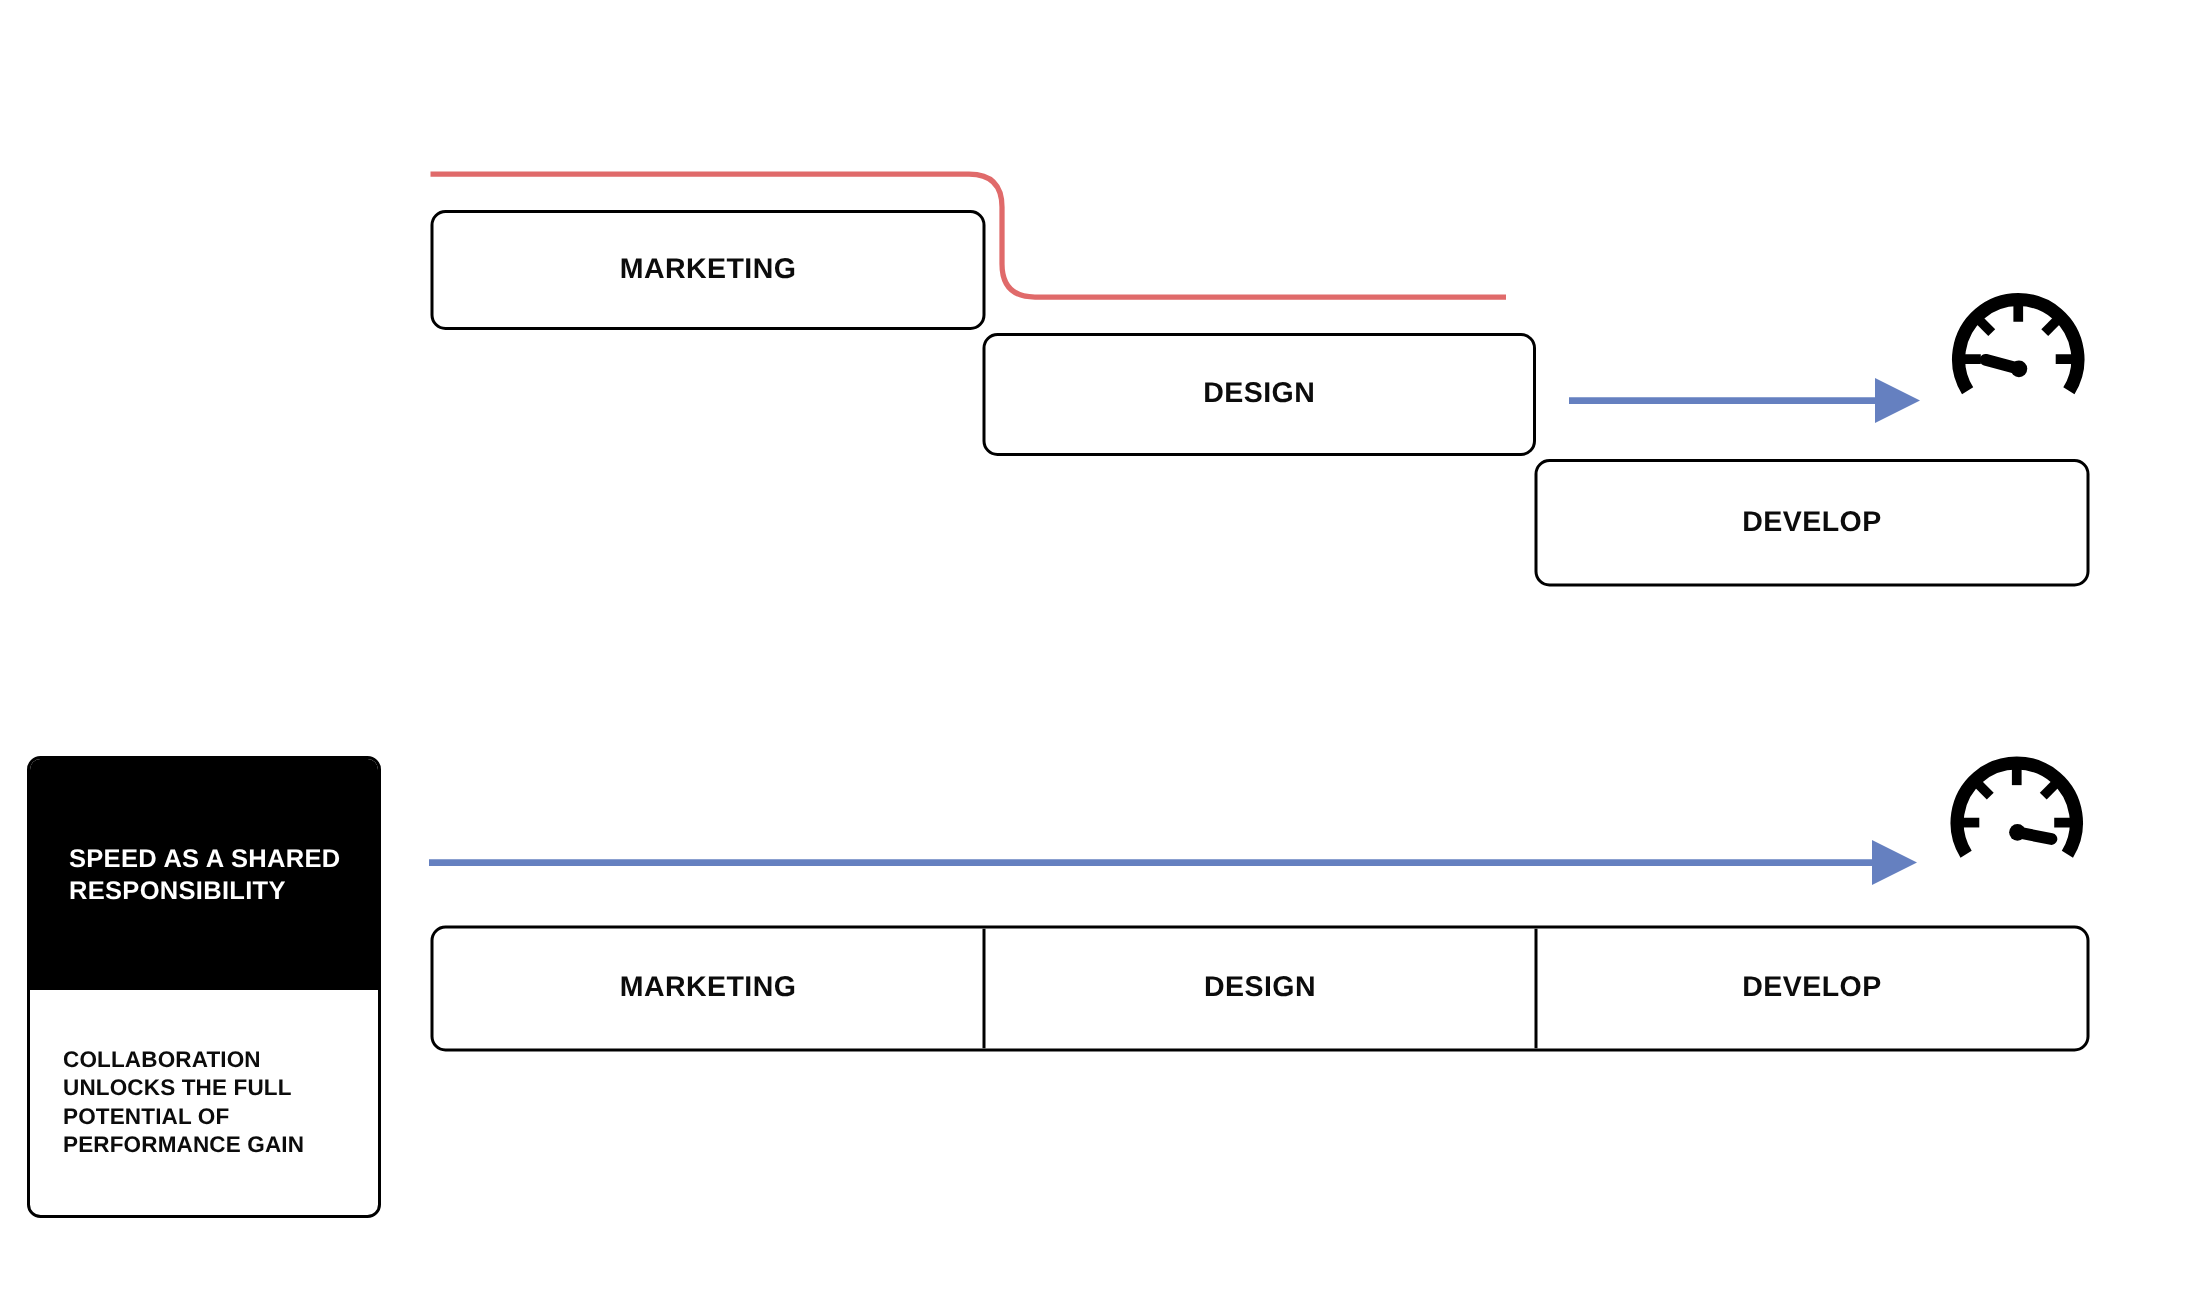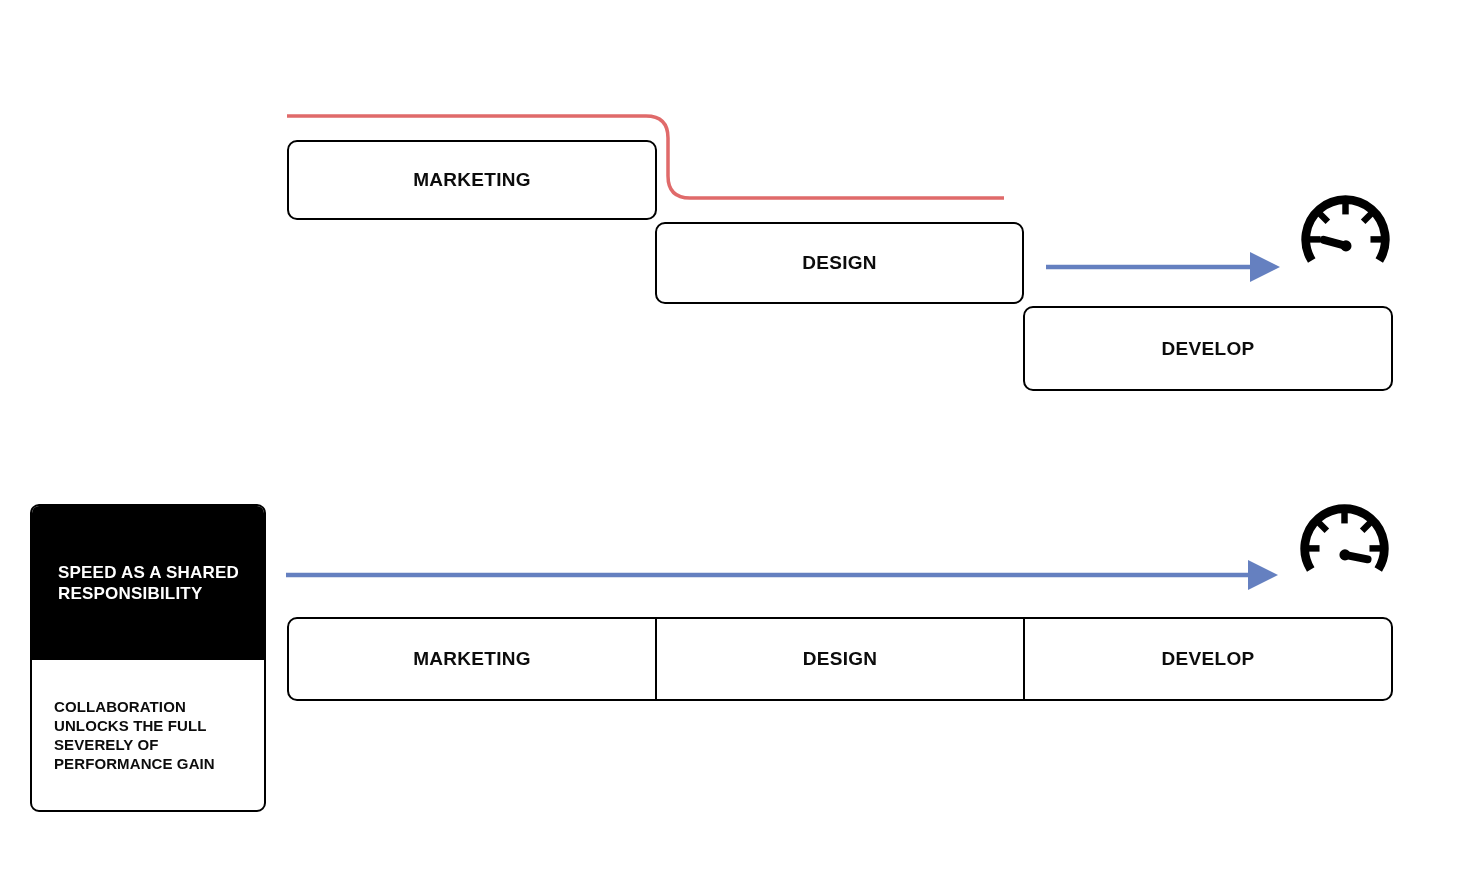--- a/index.html
+++ b/index.html
@@ -89,26 +89,26 @@
       <line x1="50" y1="5" x2="50" y2="21"></line>
       <line x1="7" y1="48" x2="23" y2="48"></line>
       <line x1="93" y1="48" x2="77" y2="48"></line>
       <line x1="19.6" y1="17.6" x2="30.9" y2="28.9"></line>
       <line x1="80.4" y1="17.6" x2="69.1" y2="28.9"></line>
     </g>
     <line x1="50.5" y1="55" x2="26.4" y2="48.5" stroke="#000" stroke-width="8.5" stroke-linecap="round"></line>
     <circle cx="50.5" cy="55" r="6" fill="#000"></circle>
   </svg>
 
-  <div class="card" style="left:30px; top:504px;align-items:flex-end;">
+  <div class="card" style="left:18px; top:504px;align-items:flex-end;">
     <div class="card-header">
       <span>SPEED AS A SHARED RESPONSIBILITY</span>
     </div>
     <div class="card-body">
-      <span>COLLABORATION UNLOCKS THE FULL SEVERELY OF PERFORMANCE GAIN</span>
+      <span>COLLABORATION UNLOCKS THE FULL POTENTIAL OF PERFORMANCE GAIN</span>
     </div>
   </div>
 
   <div class="pipeline">
     <div class="cell">
       <span>MARKETING</span>
     </div>
     <div class="cell">
       <span>DESIGN</span>
     </div>

